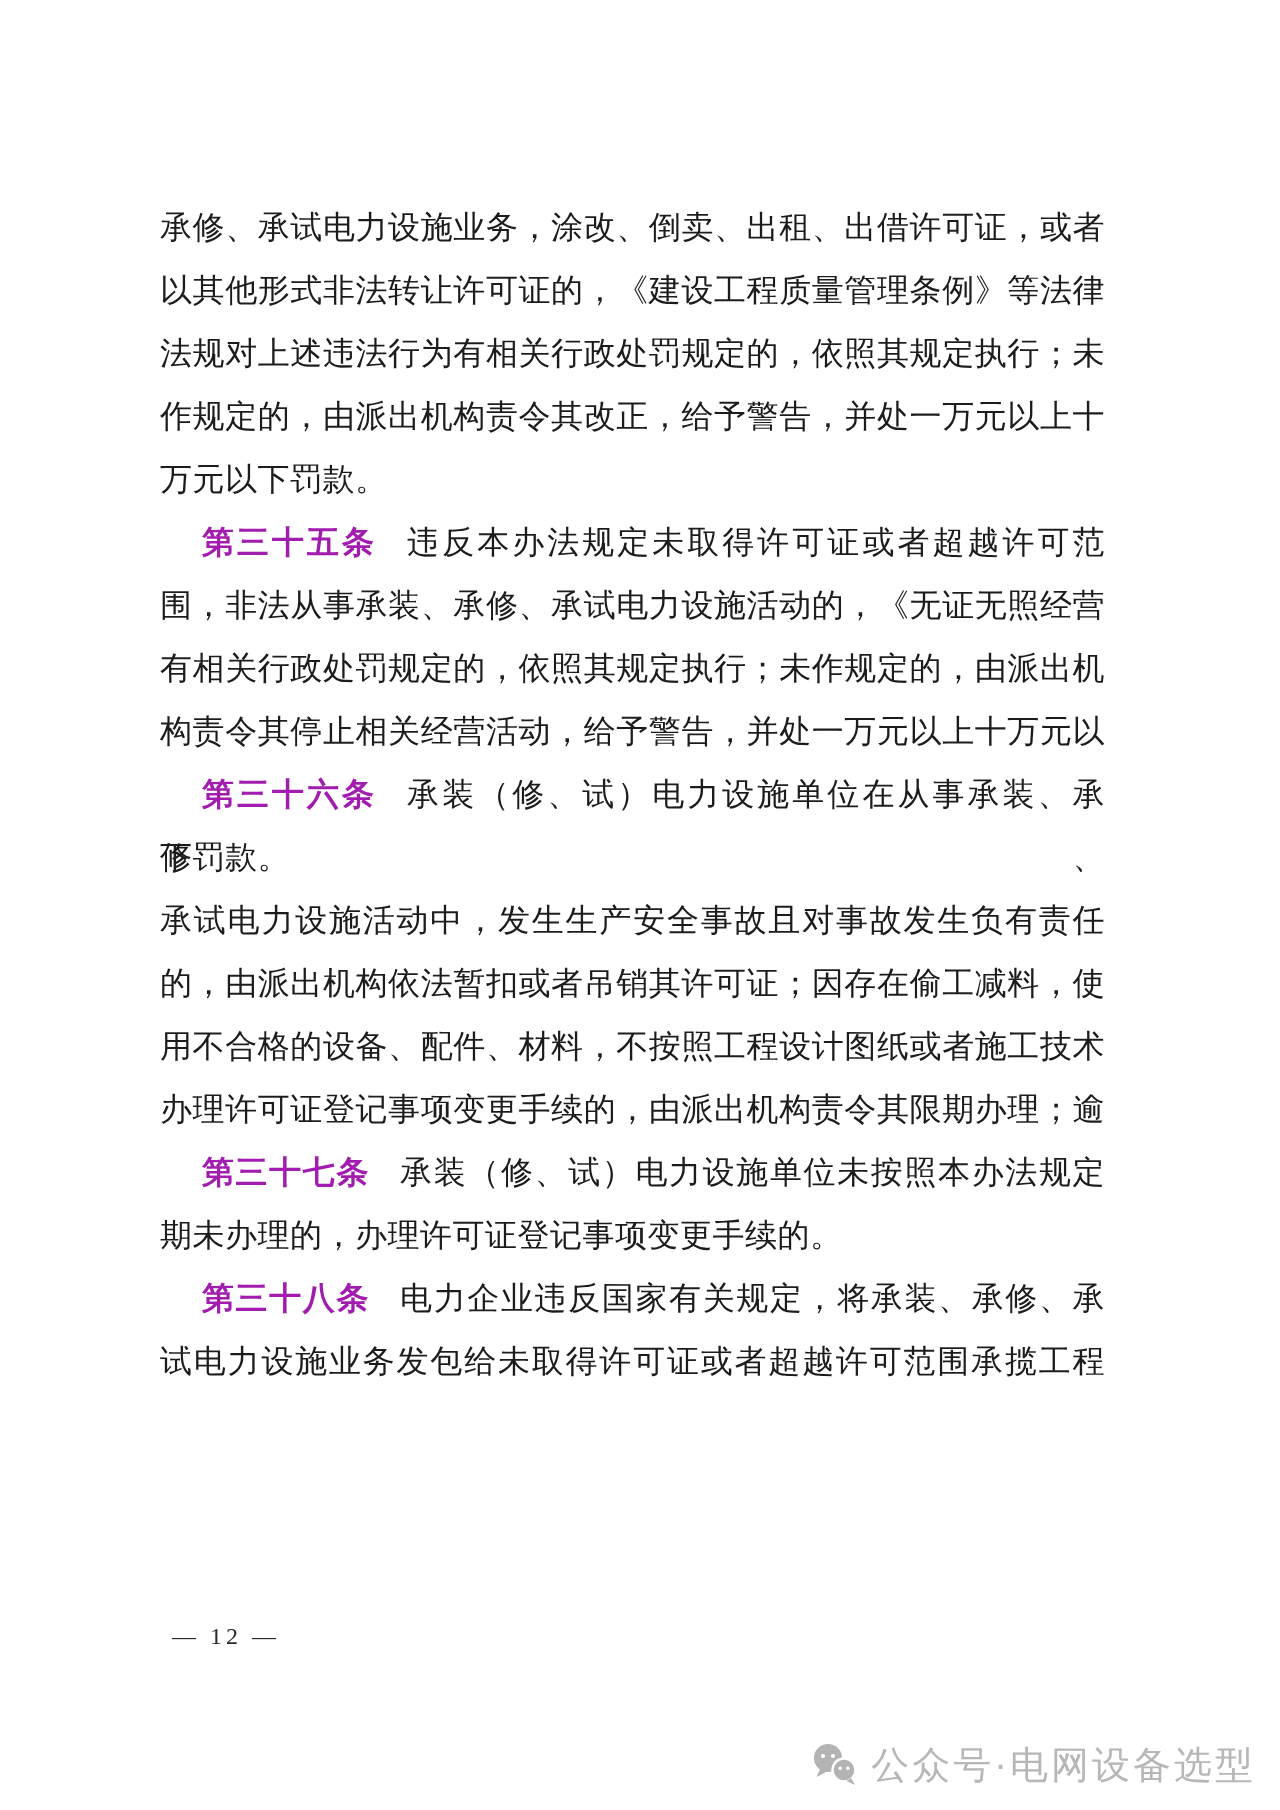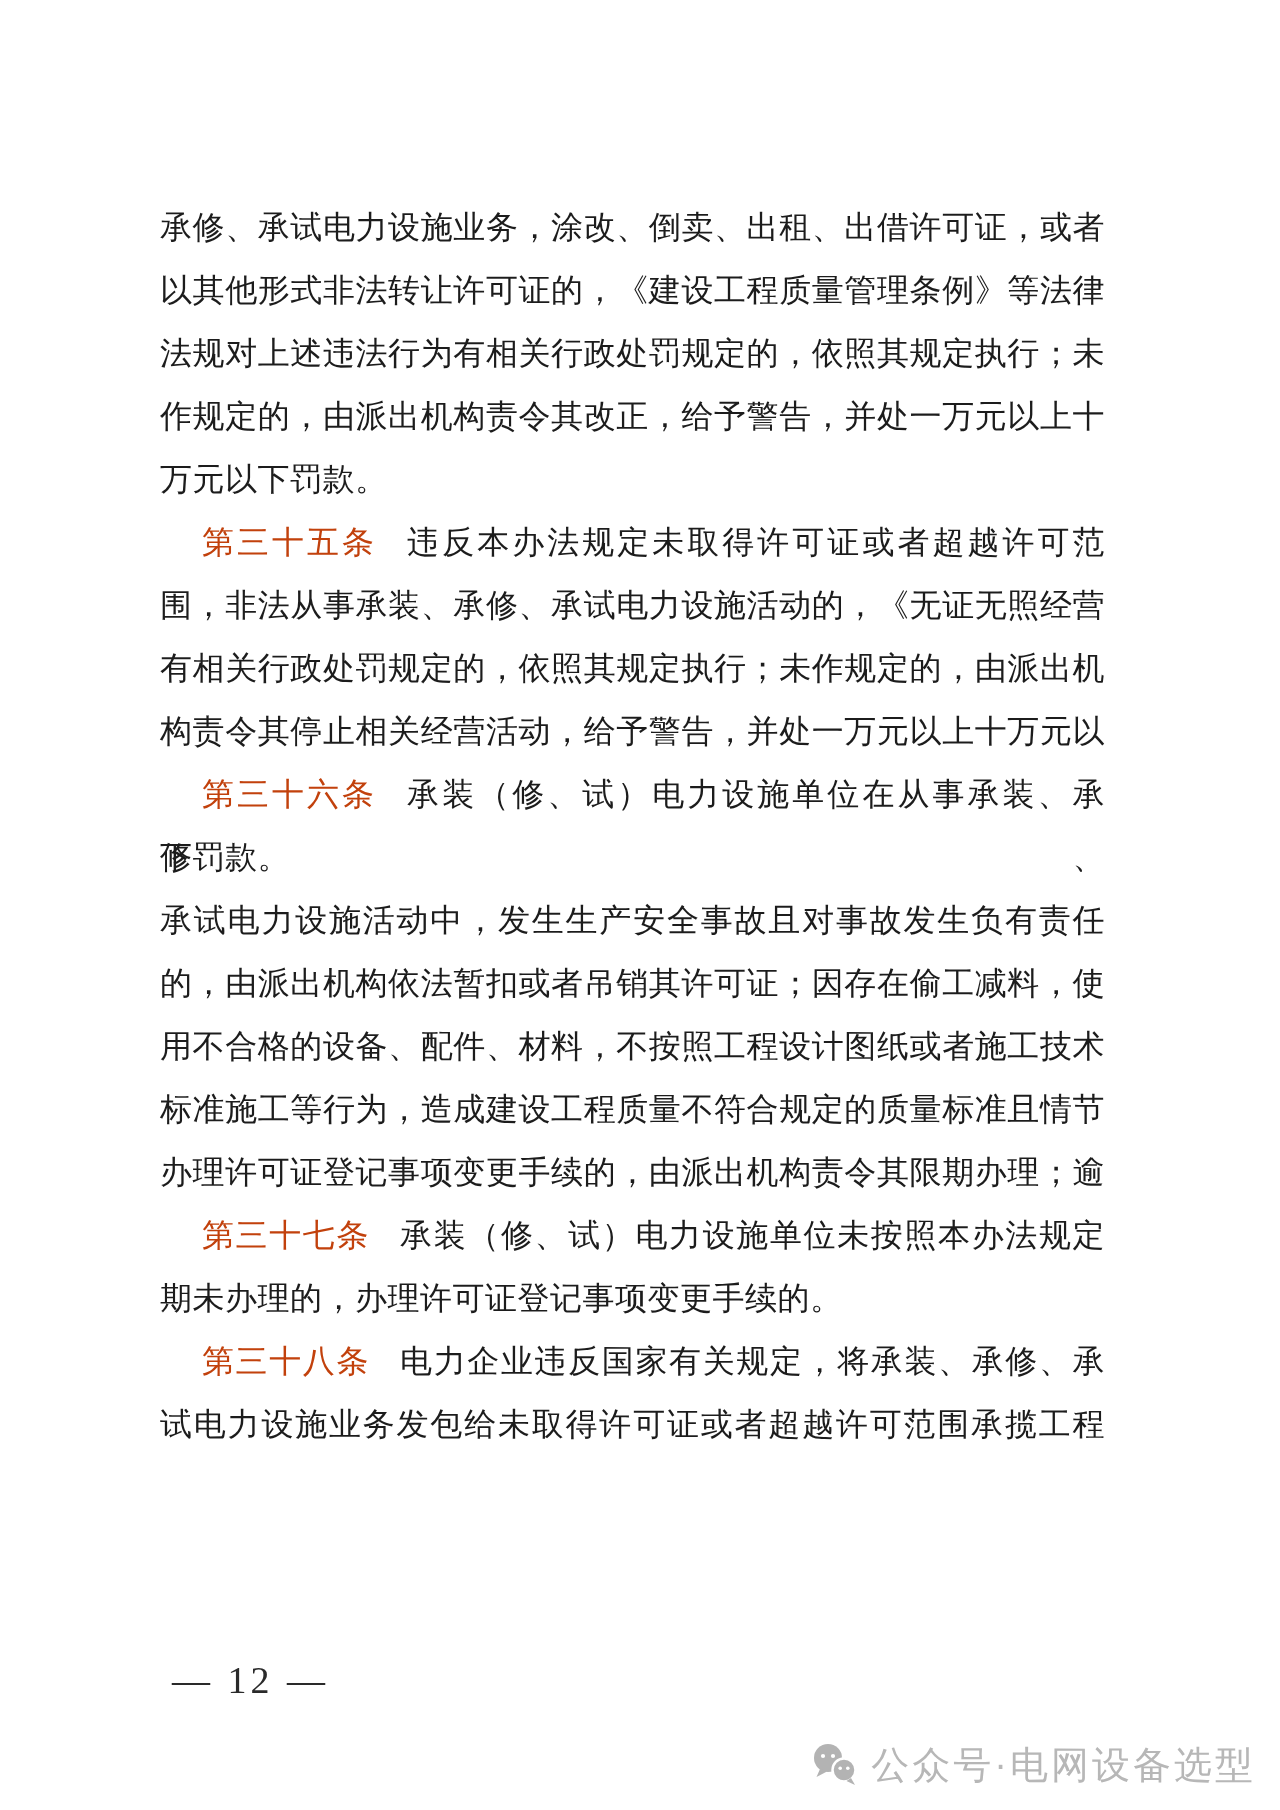--- a/index.html
+++ b/index.html
@@ -35,33 +35,32 @@
     letter-spacing: 0.5px;
   }
   .line.j {
     text-align-last: justify;
   }
   .line.indent {
     text-indent: 42px;
   }
   .art {
     font-family: "Liberation Sans", "DejaVu Sans", sans-serif;
-    font-weight: 400;
-    color: #c2410c;
+    font-weight: 700;
+    color: #a21caf;
     margin-right: 30px;
   }
   .page-number {
     position: absolute;
     left: 172px;
     top: 1616px;
-    font-size: 38px;
+    font-size: 24px;
     color: #2a2a2a;
     letter-spacing: 4px;
     line-height: 40px;
-    margin-top: 44px;
   }
   .watermark {
     position: absolute;
     right: 24px;
     top: 1740px;
     display: flex;
     align-items: center;
     gap: 12px;
   }
   .watermark-label {
@@ -90,21 +89,20 @@
     <div class="line">万元以下罚款。</div>
     <div class="line j indent"><span class="art">第三十五条</span><span>违反本办法规定未取得许可证或者超越许可范</span></div>
     <div class="line j">围，非法从事承装、承修、承试电力设施活动的，《无证无照经营</div>
     <div class="line j">有相关行政处罚规定的，依照其规定执行；未作规定的，由派出机</div>
     <div class="line j">构责令其停止相关经营活动，给予警告，并处一万元以上十万元以</div>
     <div class="line j indent"><span class="art">第三十六条</span><span>承装（修、试）电力设施单位在从事承装、承修、</span></div>
     <div class="line">下罚款。</div>
     <div class="line j">承试电力设施活动中，发生生产安全事故且对事故发生负有责任</div>
     <div class="line j">的，由派出机构依法暂扣或者吊销其许可证；因存在偷工减料，使</div>
     <div class="line j">用不合格的设备、配件、材料，不按照工程设计图纸或者施工技术</div>
-    <div class="line j">标准施工等行为，造成建设工程质量不符合规定的质量标准且情节</div>
     <div class="line j">办理许可证登记事项变更手续的，由派出机构责令其限期办理；逾</div>
     <div class="line j indent"><span class="art">第三十七条</span><span>承装（修、试）电力设施单位未按照本办法规定</span></div>
     <div class="line">期未办理的，办理许可证登记事项变更手续的。</div>
     <div class="line j indent"><span class="art">第三十八条</span><span>电力企业违反国家有关规定，将承装、承修、承</span></div>
     <div class="line j">试电力设施业务发包给未取得许可证或者超越许可范围承揽工程</div>
   </div>
 
   <div class="page-number">— 12 —</div>
 
   <div class="watermark">

